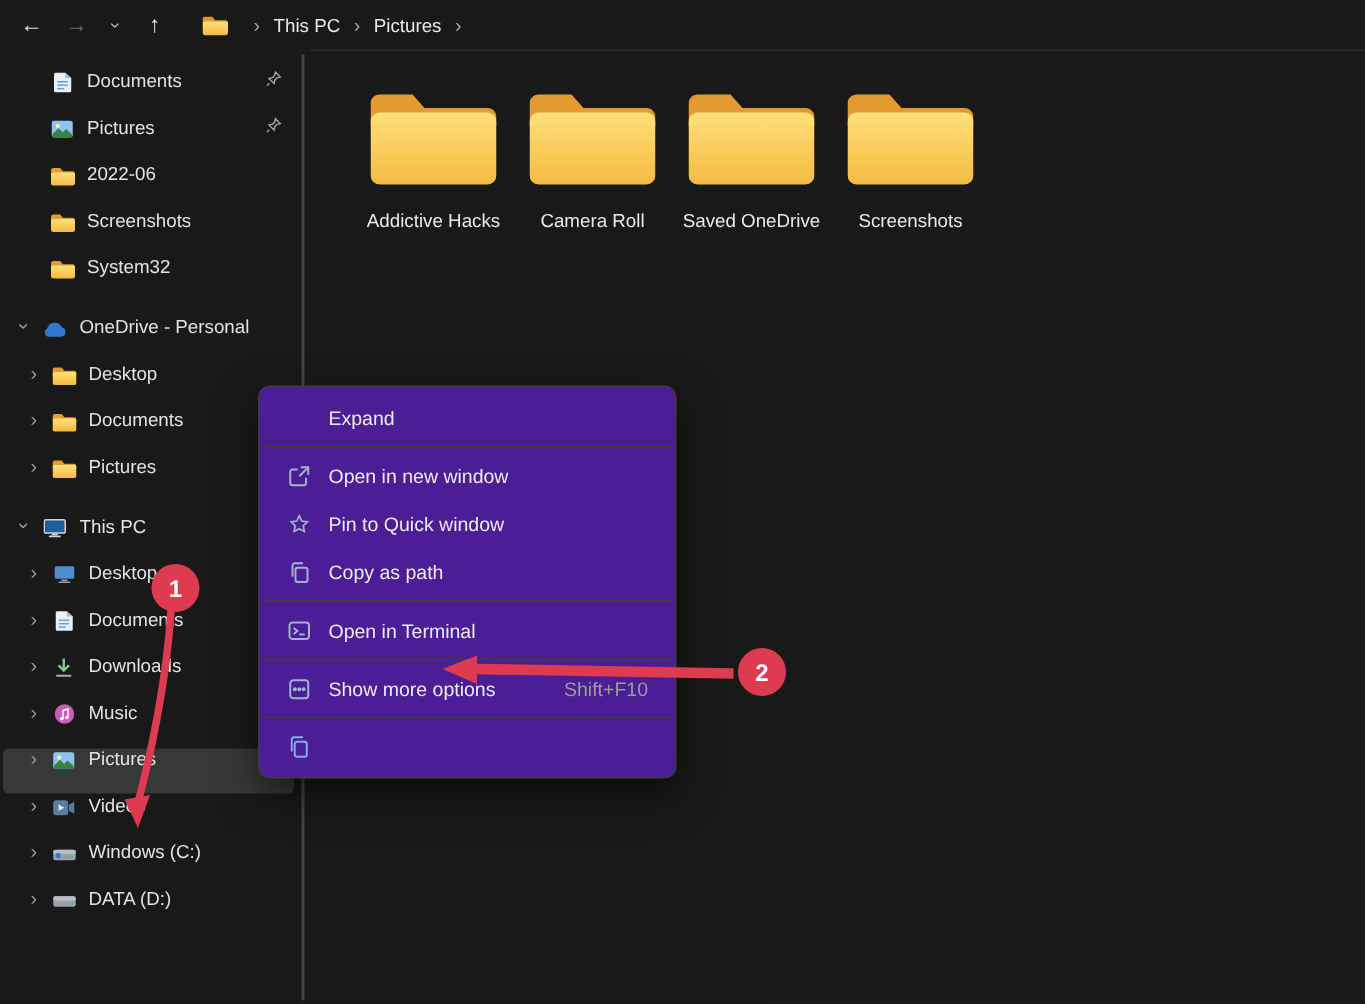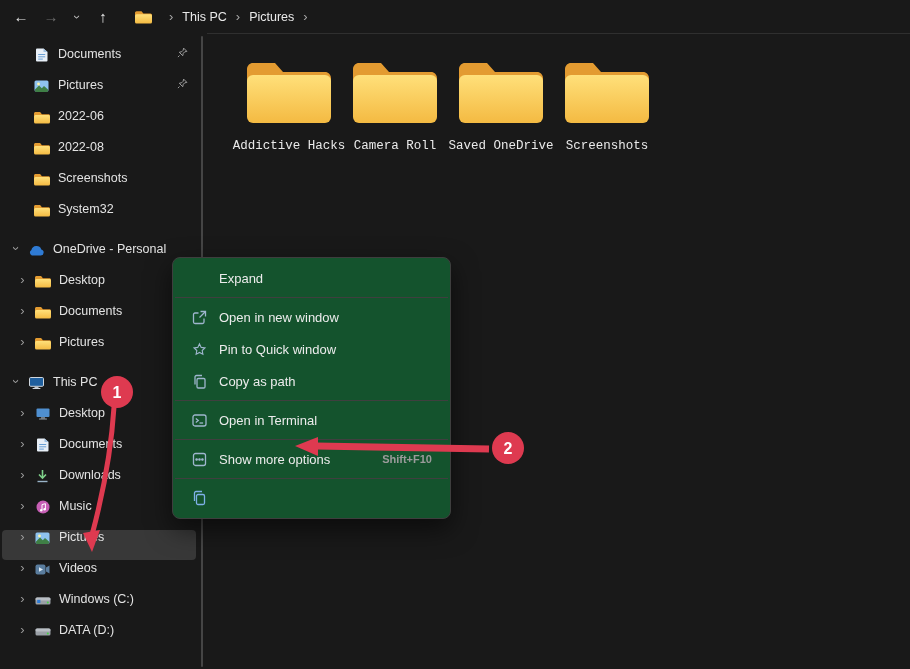--- a/index.html
+++ b/index.html
@@ -28,27 +28,27 @@
   .ic { width:19px; min-width:19px; height:16px; display:flex; justify-content:center; align-items:center; margin-right:7px; }
   .lbl { white-space:nowrap; overflow:hidden; text-overflow:ellipsis; }
   .pinw { margin-left:auto; margin-right:8px; display:flex; }
   .sgap { height:8px; }
   .sscroll { position:absolute; top:36px; bottom:2px; left:201px; width:2px; background:#454545; border-radius:2px; }
 
   
   .main { position:absolute; left:208px; top:34px; right:0; bottom:0; }
   .tiles { display:flex; padding:28px 0 0 28px; }
   .tile { width:106px; display:flex; flex-direction:column; align-items:center; }
-  .flabel { margin-top:11px; font-size:12.5px; color:#eaeaea; text-align:left; white-space:nowrap;font-family:Liberation Mono, monospace; }
+  .flabel { margin-top:11px; font-size:12.5px; color:#eaeaea; text-align:left; white-space:nowrap; }
 
   
-  .menu { position:absolute; left:172px; top:257px; width:279px; background:#14532d; border:1px solid #3e3e3e; border-radius:8px; padding:4px 0; box-shadow:0 10px 26px rgba(0,0,0,.55); z-index:5; }
+  .menu { position:absolute; left:172px; top:257px; width:279px; background:#4c1d95; border:1px solid #3e3e3e; border-radius:8px; padding:4px 0; box-shadow:0 10px 26px rgba(0,0,0,.55); z-index:5; }
   .mi { height:32px; display:flex; align-items:center; padding:0 14px; gap:11px; font-size:13px; color:#ececec; border-radius:4px; margin:0 4px; }
   .micon { width:17px; min-width:17px; display:flex; justify-content:center; align-items:center; }
-  .msh { margin-left:auto; font-size:11px; color:#9b9b9b;font-weight:bold; }
+  .msh { margin-left:auto; font-size:13px; color:#9b9b9b; }
   .msep { height:1px; background:#3f3f3f; margin:3px 2px; }
 
   
   .annot { position:absolute; inset:0; z-index:10; pointer-events:none; }
   .annot text { font-family:"Liberation Sans",sans-serif; font-weight:bold; }
 </style>
 </head>
 <body>
 
 <svg width="0" height="0" style="position:absolute" aria-hidden="true">
@@ -126,29 +126,20 @@
     <div class="side-item qa">
       <span class="ic">
           <svg width="16" height="13" viewBox="0 0 16 13">
             <path d="M1.5 1h4.6l1.8 2.2h6.6c.8 0 1.5.7 1.5 1.5V6H0V2.5C0 1.7.7 1 1.5 1z" fill="#e39b31"></path>
             <rect x="0" y="4" width="16" height="8.6" rx="1.5" fill="url(#fg)"></rect>
           </svg>
         </span>
       <span class="lbl">2022-06</span>
     </div>
 
-    <div class="side-item qa">
-      <span class="ic">
-          <svg width="16" height="13" viewBox="0 0 16 13">
-            <path d="M1.5 1h4.6l1.8 2.2h6.6c.8 0 1.5.7 1.5 1.5V6H0V2.5C0 1.7.7 1 1.5 1z" fill="#e39b31"></path>
-            <rect x="0" y="4" width="16" height="8.6" rx="1.5" fill="url(#fg)"></rect>
-          </svg>
-        </span>
-      <span class="lbl">2022-08</span>
-    </div>
 
     <div class="side-item qa">
       <span class="ic">
           <svg width="16" height="13" viewBox="0 0 16 13">
             <path d="M1.5 1h4.6l1.8 2.2h6.6c.8 0 1.5.7 1.5 1.5V6H0V2.5C0 1.7.7 1 1.5 1z" fill="#e39b31"></path>
             <rect x="0" y="4" width="16" height="8.6" rx="1.5" fill="url(#fg)"></rect>
           </svg>
         </span>
       <span class="lbl">Screenshots</span>
     </div>

